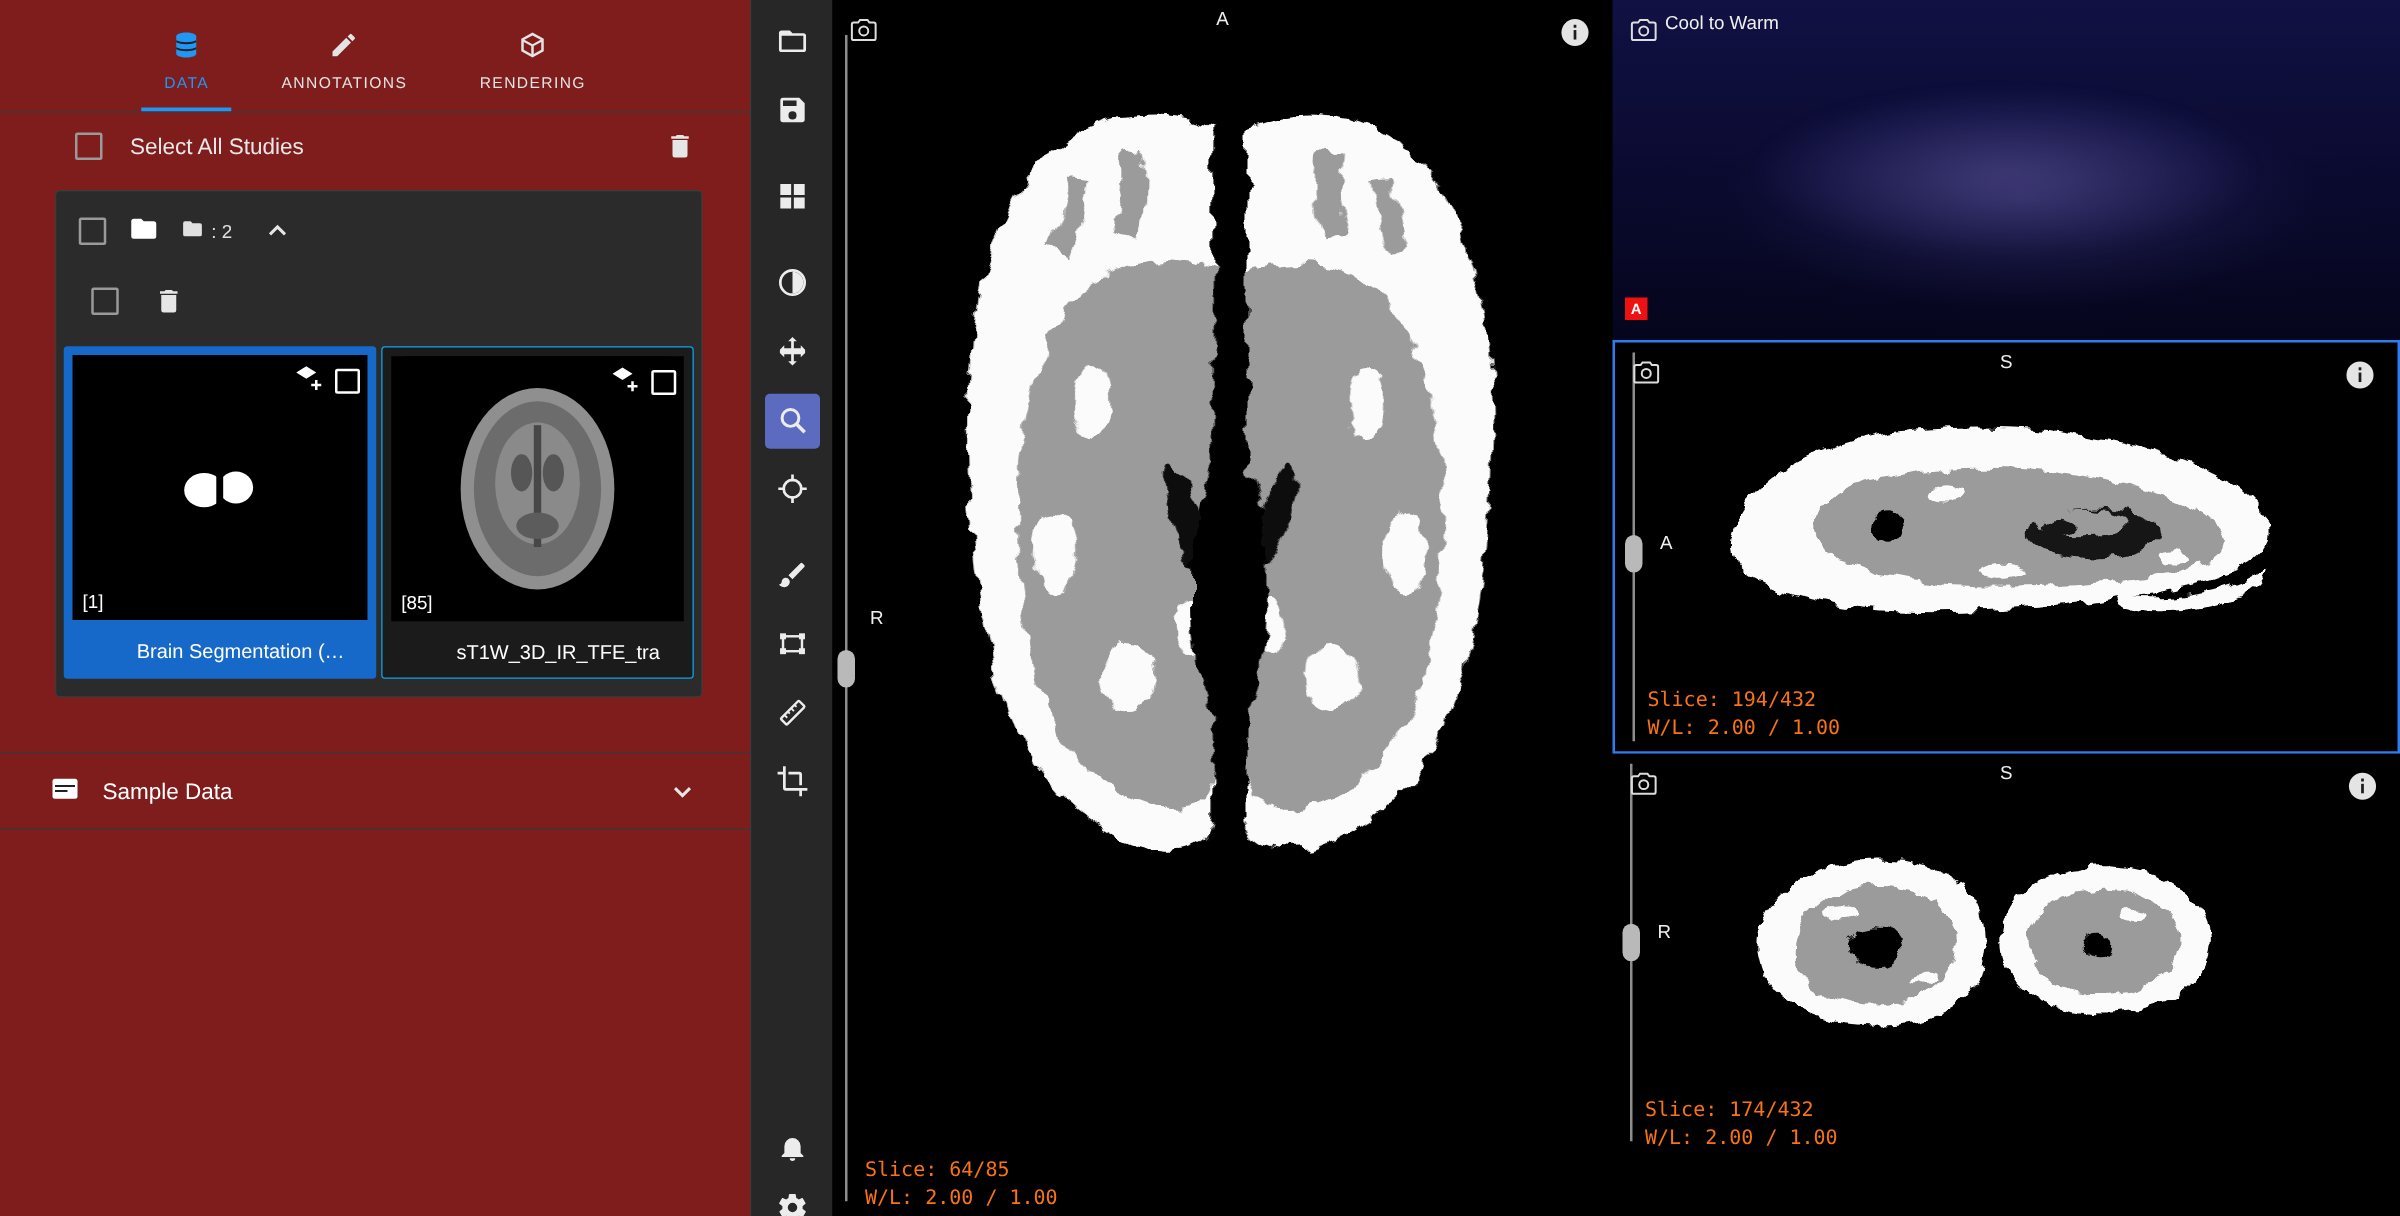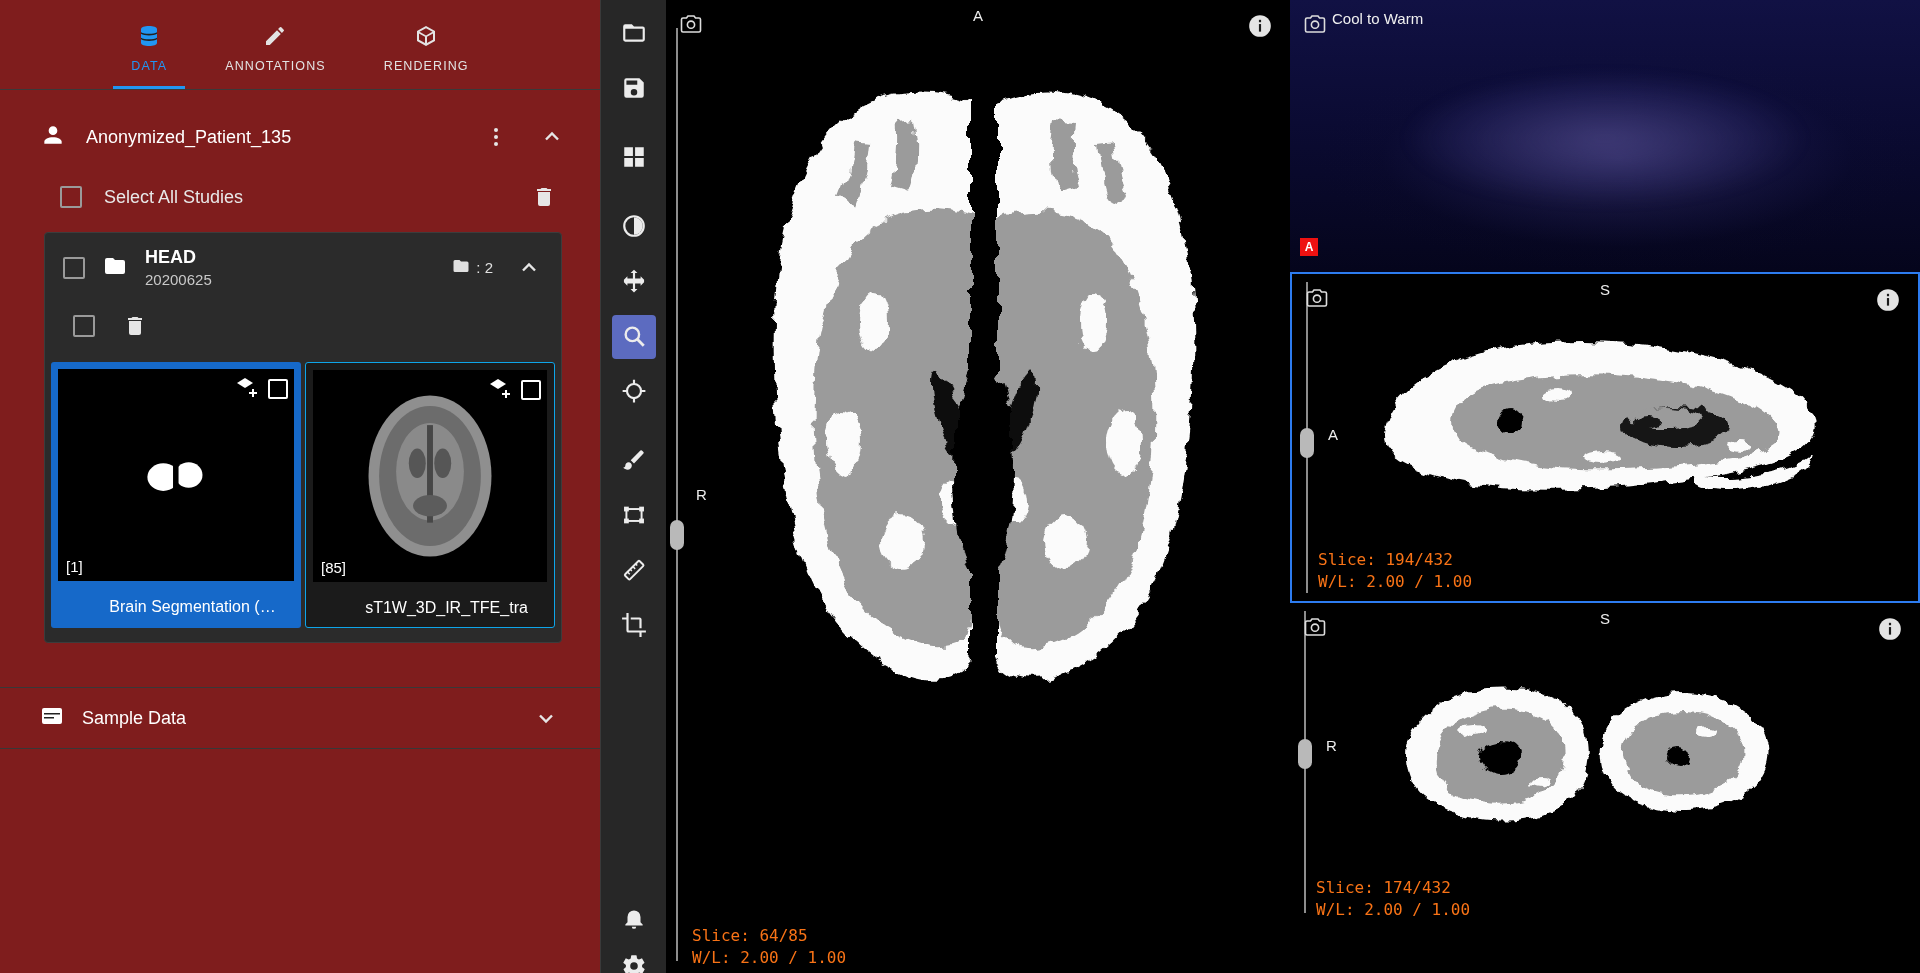--- a/index.html
+++ b/index.html
@@ -121,65 +121,39 @@
       <div class="tab">
         <span>
           <svg viewBox="0 0 24 24">
               <path fill="currentColor" d="M12 2l9 5v10l-9 5-9-5V7l9-5zm0 2.3L5.5 7.8 12 11.4l6.5-3.6L12 4.3zM5 9.5v6.3l6 3.3v-6.3l-6-3.3zm14 0l-6 3.3v6.3l6-3.3V9.5z"></path>
             </svg>
         </span>
         <span>RENDERING</span>
       </div>
     </div>
 
-    <div class="patient-row">
-      <span>
-        <svg viewBox="0 0 24 24" width="26" height="26">
-            <path fill="#fff" d="M12 12a4 4 0 100-8 4 4 0 000 8zm0 2c-4.4 0-8 1.8-8 4v2h16v-2c0-2.2-3.6-4-8-4z"></path>
-          </svg>
-      </span>
-      <span class="name">Anonymized_Patient_135</span>
-      <button class="icon-btn">
-        <svg viewBox="0 0 24 24">
-            <g fill="currentColor">
-              <circle cx="12" cy="5" r="2"></circle>
-              <circle cx="12" cy="12" r="2"></circle>
-              <circle cx="12" cy="19" r="2"></circle>
-            </g>
-          </svg>
-      </button>
-      <button class="icon-btn">
-        <svg viewBox="0 0 24 24">
-            <path d="M6 14.5l6-6 6 6" fill="none" stroke="currentColor" stroke-width="2.4"></path>
-          </svg>
-      </button>
-    </div>
 
     <div class="select-row">
       <div class="checkbox"></div>
       <span class="lbl">Select All Studies</span>
       <button class="icon-btn">
         <svg viewBox="0 0 24 24">
             <path fill="currentColor" d="M6 19a2 2 0 002 2h8a2 2 0 002-2V7H6v12zM19 4h-3.5l-1-1h-5l-1 1H5v2h14V4z"></path>
           </svg>
       </button>
     </div>
 
     <div class="study-card">
       <div class="study-head">
         <div class="checkbox"></div>
         <span>
           <svg viewBox="0 0 24 24" width="24" height="24">
               <path fill="#fff" d="M10 4H4a2 2 0 00-2 2v12a2 2 0 002 2h16a2 2 0 002-2V8a2 2 0 00-2-2h-8l-2-2z"></path>
             </svg>
         </span>
-        <div class="study-title">
-          <div class="nm">HEAD</div>
-          <div class="dt">20200625</div>
-        </div>
         <div class="vol-count">
           <span>
             <svg viewBox="0 0 24 24" width="18" height="18">
                 <path fill="#e0e0e0" d="M10 4H4a2 2 0 00-2 2v12a2 2 0 002 2h16a2 2 0 002-2V8a2 2 0 00-2-2h-8l-2-2z"></path>
               </svg>
           </span>
           <span>: 2</span>
         </div>
         <button class="icon-btn">
           <svg viewBox="0 0 24 24">

